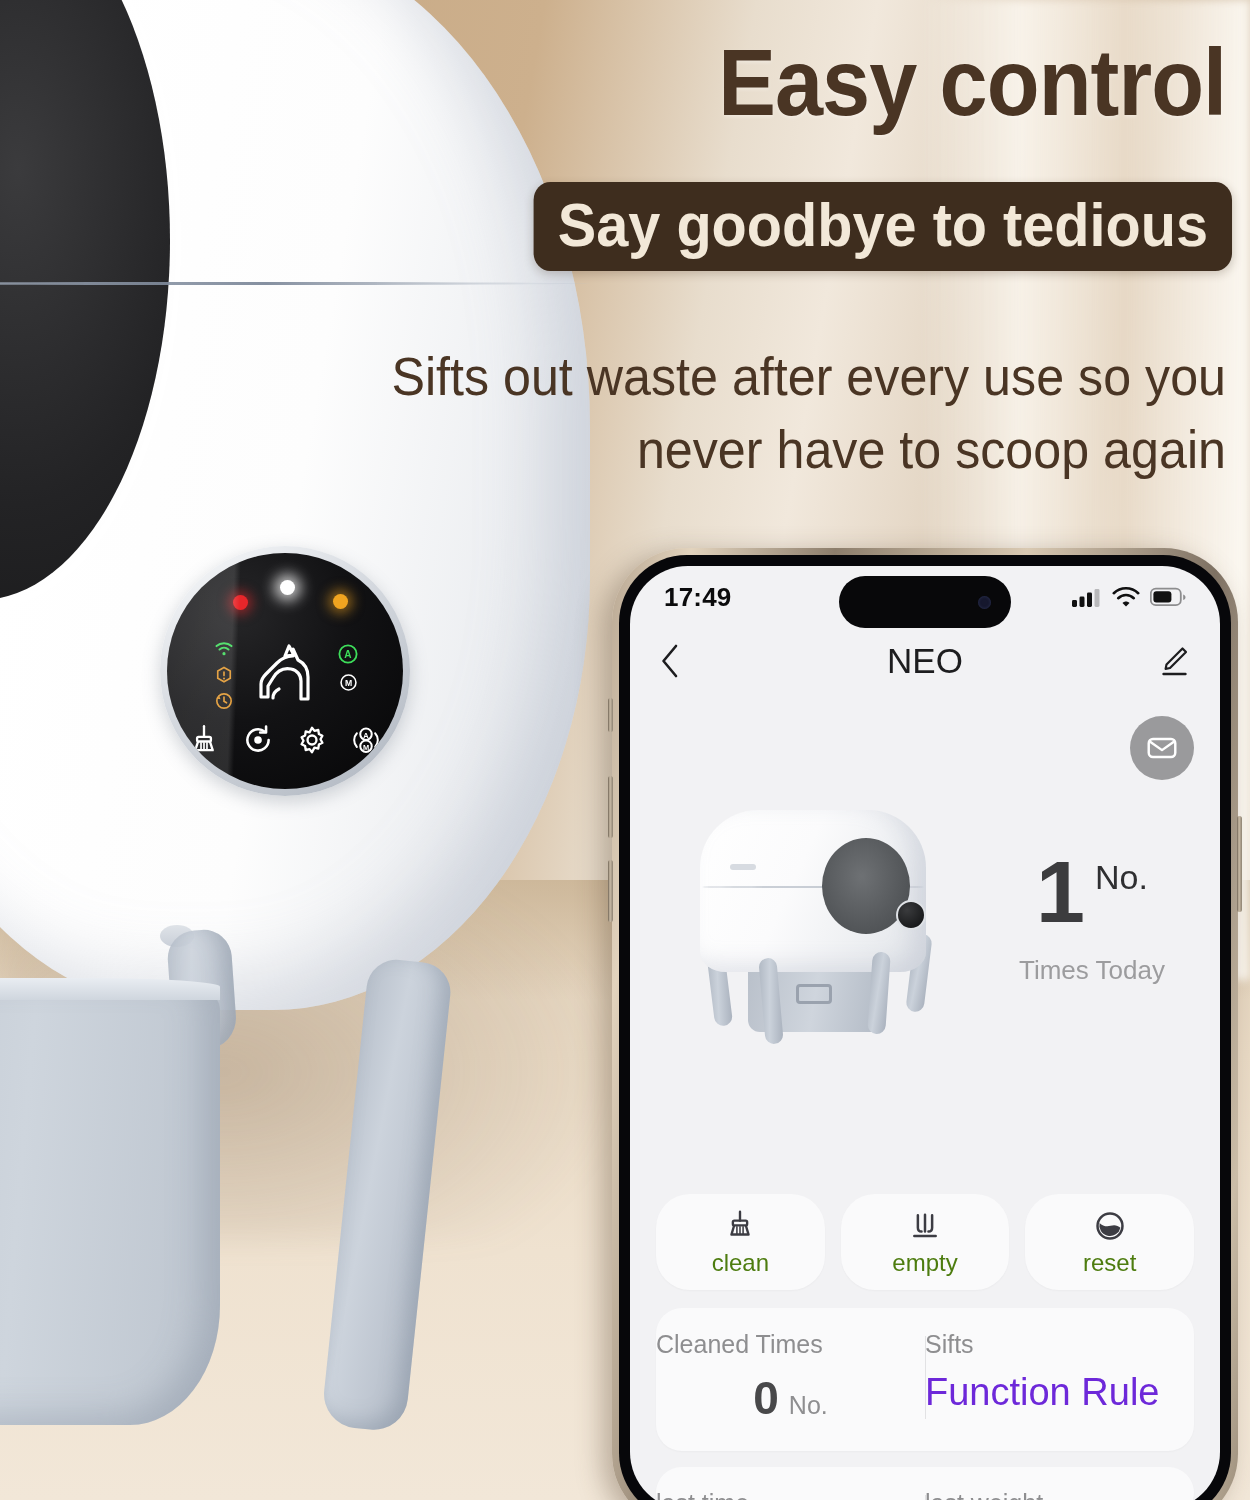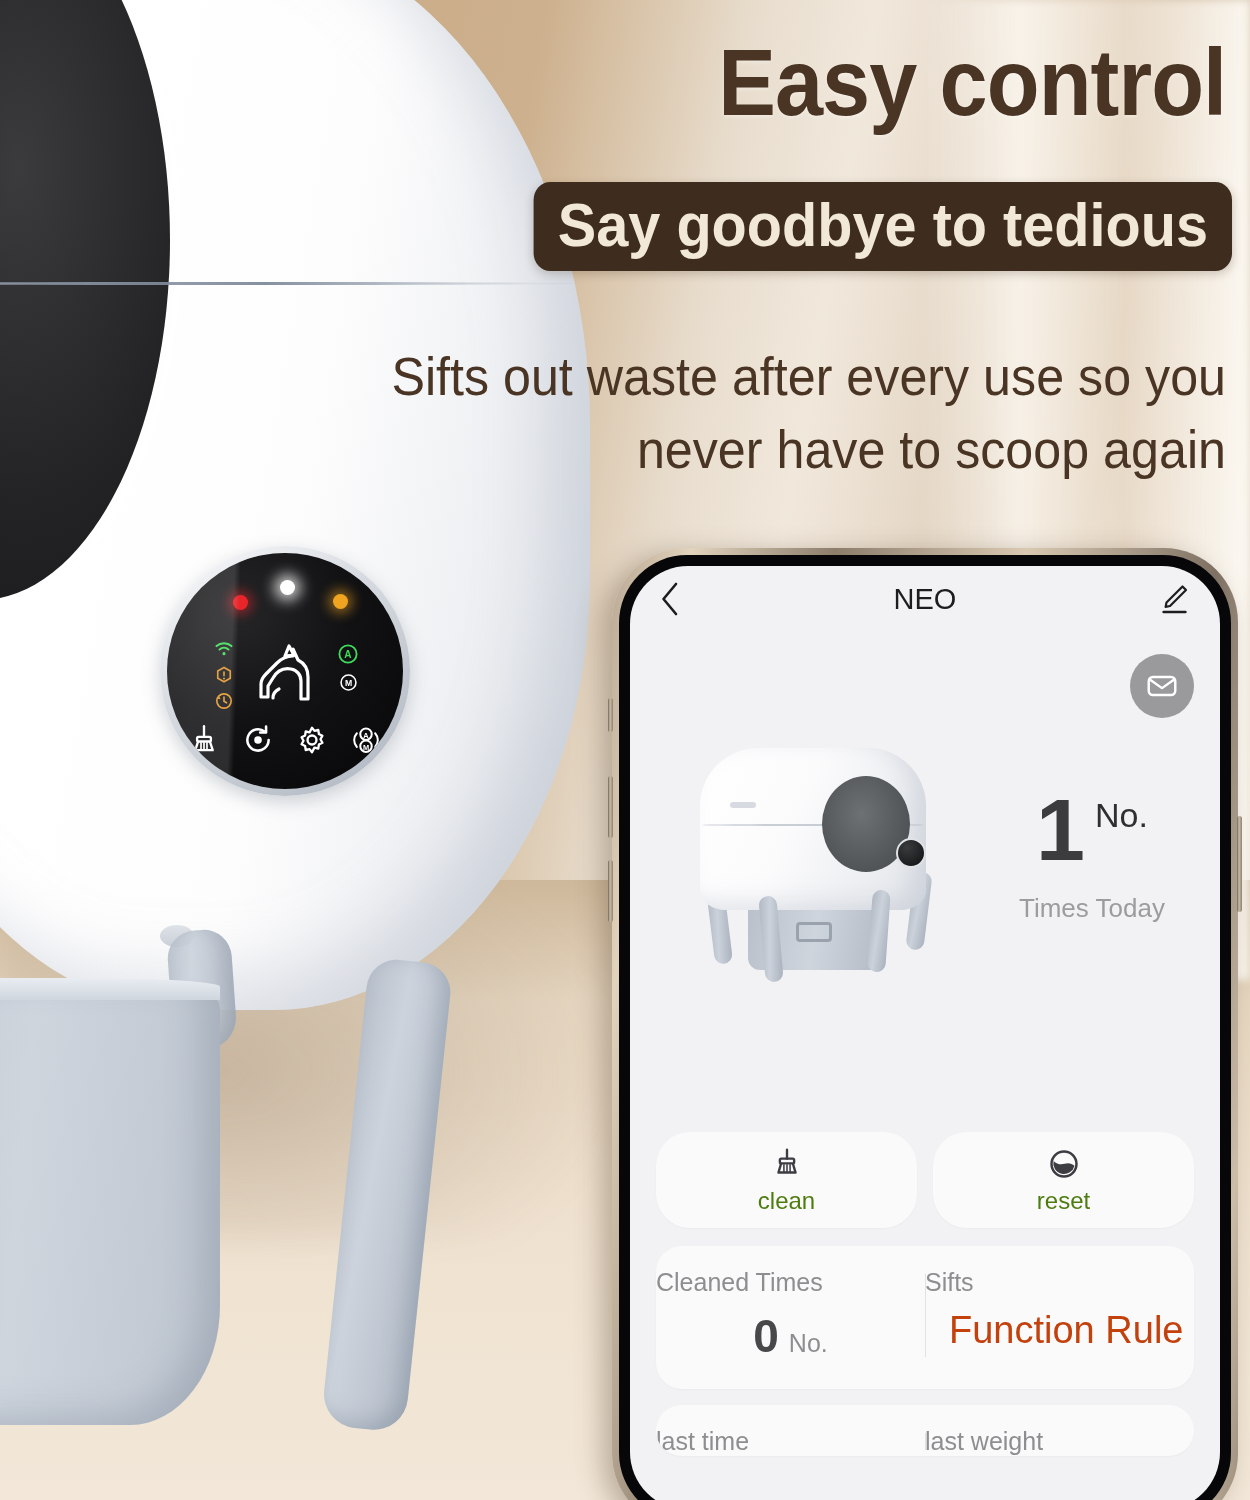--- a/index.html
+++ b/index.html
@@ -178,21 +178,21 @@
   .sb-right { margin-left:auto; display:flex; align-items:center; gap:10px; }
   .dyn-island {
     position:absolute; left:50%; top:10px; transform:translateX(-50%);
     width: 172px; height: 52px; border-radius: 26px; background:#08080a;
     display:flex; align-items:center; justify-content:flex-end; padding-right:20px;
   }
   .di-cam { width:13px; height:13px; border-radius:50%; background:#16182e; box-shadow: inset 0 0 3px #2e3557; }
 
   
   .navbar { height: 66px; flex:0 0 66px; display:flex; align-items:center; padding:0 30px; position:relative; }
-  .nav-title { position:absolute; left:0; right:0; text-align:center; font-size:29px; color:#1d1d1f; font-weight:400; }
+  .nav-title { position:absolute; left:0; right:0; text-align:center; font-size:35px; color:#1d1d1f; font-weight:400; }
   .nav-back, .nav-edit { position:relative; z-index:2; cursor:pointer; }
   .nav-edit { margin-left:auto; }
 
   
   .ph-body { flex:1; position:relative; padding: 0 26px; display:flex; flex-direction:column; }
 
   .mail-btn {
     position:absolute; right:26px; top:22px; width:64px; height:64px; border-radius:50%;
     background:#9a9a9c; display:flex; align-items:center; justify-content:center;
   }
@@ -256,21 +256,21 @@
     box-shadow: 0 1px 2px rgba(0,0,0,.03);
   }
   .card-half { flex:1; text-align:left; position:relative; }
   .card-half + .card-half:before {
     content:""; position:absolute; left:0; top:6px; bottom:6px; width:1px; background:#e2e2e4;
   }
   .c-label { font-size: 25px; color:#8e8e90; }
   .c-val { margin-top: 12px; display:flex; align-items:baseline; justify-content:center; gap:10px; }
   .c-num { font-size: 46px; font-weight:600; color:#48484a; }
   .c-unit { font-size: 25px; color:#8e8e90; }
-  .c-status { margin-top: 12px; font-size: 38px; color:#c2410c; font-weight:400;margin-left:24px; }
+  .c-status { margin-top: 12px; font-size: 38px; color:#6d28d9; font-weight:400; }
   .card.clipped { margin-top: 16px; padding-bottom: 0; overflow:hidden; }
 </style>
 </head>
 <body>
 
 <div id="scene">
   <div class="bg-base"></div>
   <div class="bg-floor"></div>
   <div class="bg-curtain"></div>
   <div class="bg-shadow-left"></div>
@@ -363,20 +363,44 @@
   <div id="phone">
     <div class="ph-frame">
       <div class="side-btn silent"></div>
       <div class="side-btn volup"></div>
       <div class="side-btn voldn"></div>
       <div class="side-btn power"></div>
 
       <div class="ph-bezel">
         <div class="ph-screen">
 
+          <div class="statusbar">
+            <div class="sb-time">17:49</div>
+            <div class="dyn-island">
+              <div class="di-cam"></div>
+            </div>
+            <div class="sb-right">
+              <svg width="30" height="22" viewBox="0 0 30 22">
+                <rect x="0" y="14" width="5" height="7" rx="1.4" fill="#111"></rect>
+                <rect x="7.5" y="10.5" width="5" height="10.5" rx="1.4" fill="#111"></rect>
+                <rect x="15" y="6.5" width="5" height="14.5" rx="1.4" fill="#111"></rect>
+                <rect x="22.5" y="3" width="5" height="18" rx="1.4" fill="#b9b9bb"></rect>
+              </svg>
+              <svg width="28" height="22" viewBox="0 0 28 22">
+                <path d="M1.8 7.2C5.2 3.9 9.4 2.2 14 2.2s8.8 1.7 12.2 5" stroke="#111" stroke-width="2.6" fill="none" stroke-linecap="round"></path>
+                <path d="M6.2 12.2c2.2-2.1 4.9-3.2 7.8-3.2s5.6 1.1 7.8 3.2" stroke="#111" stroke-width="2.6" fill="none" stroke-linecap="round"></path>
+                <path d="M10.5 17c1-1 2.2-1.5 3.5-1.5S16.5 16 17.5 17l-3.5 3.6z" fill="#111"></path>
+              </svg>
+              <svg width="36" height="20" viewBox="0 0 36 20">
+                <rect x="0.8" y="1.6" width="30" height="16.6" rx="5" fill="none" stroke="#111" stroke-width="1.8" opacity=".45"></rect>
+                <rect x="3.4" y="4.2" width="18" height="11.4" rx="3" fill="#111"></rect>
+                <path d="M33.2 7.4v5.6c1.6-.5 2.3-1.6 2.3-2.8s-.7-2.3-2.3-2.8z" fill="#111" opacity=".45"></path>
+              </svg>
+            </div>
+          </div>
 
           <div class="navbar">
             <svg class="nav-back" width="20" height="34" viewBox="0 0 20 34">
               <path d="M16 2L3.5 17 16 32" stroke="#1d1d1f" stroke-width="2.6" fill="none" stroke-linecap="round" stroke-linejoin="round"></path>
             </svg>
             <div class="nav-title">NEO</div>
             <svg class="nav-edit" width="32" height="32" viewBox="0 0 32 32">
               <path d="M24.5 3.5L28 7 12 23l-4.4.9L8.5 19.5z" fill="none" stroke="#1d1d1f" stroke-width="2.2" stroke-linejoin="round"></path>
               <path d="M5.5 29h22" stroke="#1d1d1f" stroke-width="2.4" stroke-linecap="round"></path>
             </svg>
@@ -421,20 +445,29 @@
                 <svg width="38" height="38" viewBox="0 0 32 32">
                   <path d="M16 4v7.5" stroke="#3c3c43" stroke-width="2" stroke-linecap="round"></path>
                   <rect x="10" y="11.5" width="12" height="4" rx="1.2" fill="none" stroke="#3c3c43" stroke-width="2"></rect>
                   <path d="M11 15.8l-2.2 7.4h14.4L21 15.8" fill="none" stroke="#3c3c43" stroke-width="2" stroke-linejoin="round"></path>
                   <path d="M13.4 16.2v6.8M16 16.2v6.8M18.6 16.2v6.8" stroke="#3c3c43" stroke-width="1.3"></path>
                 </svg>
                 <div class="act-label">clean</div>
               </div>
               <div class="act">
                 <svg width="38" height="38" viewBox="0 0 32 32">
+                  <path d="M10 7v10.5c0 2 1.4 3.2 3.1 3.2" fill="none" stroke="#3c3c43" stroke-width="2.1" stroke-linecap="round"></path>
+                  <path d="M16 6.5v14.2" stroke="#3c3c43" stroke-width="2.1" stroke-linecap="round"></path>
+                  <path d="M22 7v10.5c0 2-1.4 3.2-3.1 3.2" fill="none" stroke="#3c3c43" stroke-width="2.1" stroke-linecap="round"></path>
+                  <path d="M7 24.4h18" stroke="#3c3c43" stroke-width="2.1" stroke-linecap="round"></path>
+                </svg>
+                <div class="act-label">empty</div>
+              </div>
+              <div class="act">
+                <svg width="38" height="38" viewBox="0 0 32 32">
                   <circle cx="16" cy="16" r="10.5" fill="none" stroke="#3c3c43" stroke-width="2.1"></circle>
                   <path d="M7.2 13.4c2.6 2.6 6 3.4 9.3 2.4 3.2-1 6-.4 8.3 1.6a9 9 0 0 1-17.6-4z" fill="#3c3c43"></path>
                 </svg>
                 <div class="act-label">reset</div>
               </div>
             </div>
 
             <div class="card">
               <div class="card-half">
                 <div class="c-label">Cleaned Times</div>

